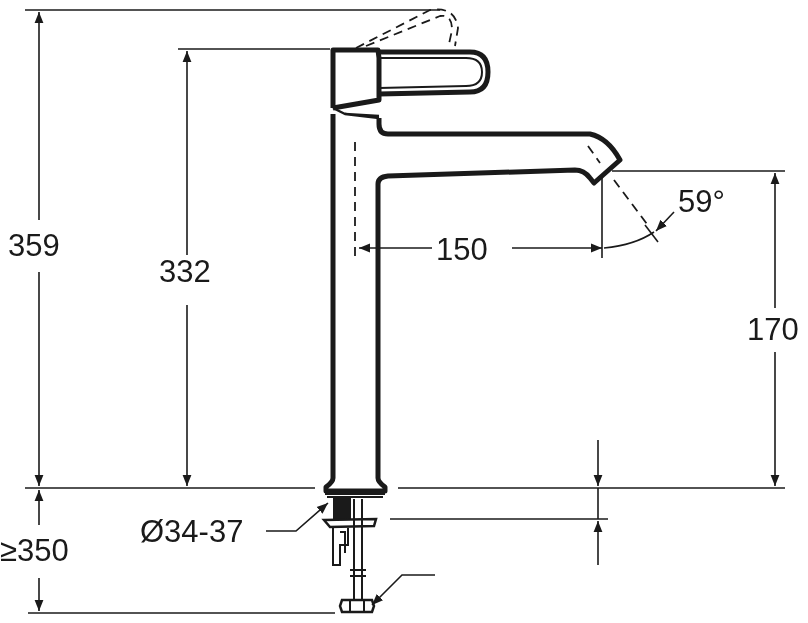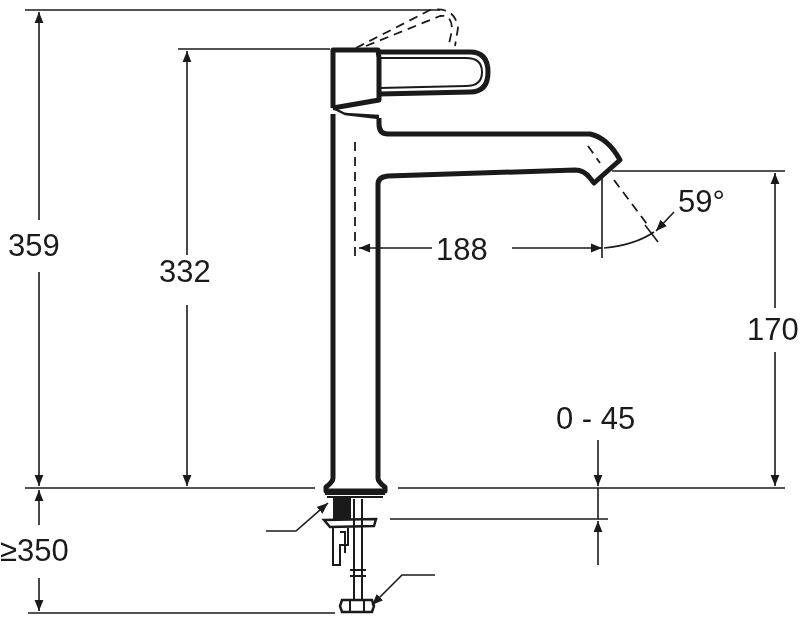--- a/index.html
+++ b/index.html
@@ -79,18 +79,18 @@
       <line x1="350" y1="570" x2="366" y2="570"></line>
       <line x1="350" y1="576" x2="366" y2="576"></line>
       <path d="M342,600 L372,600 L374,606 L372,612 L342,612 L340,606 Z" stroke-width="2.5"></path>
       <line x1="350" y1="600" x2="350" y2="612"></line>
       <line x1="364" y1="600" x2="364" y2="612"></line>
     </g>
   </svg>
 
   <span class="lbl" style="left:6px;top:230px;">359</span>
   <span class="lbl" style="left:157px;top:256px;">332</span>
-  <span class="lbl" style="left:434px;top:234px;">188</span>
+  <span class="lbl" style="left:434px;top:234px;">150</span>
   <span class="lbl" style="left:676px;top:186px;">59°</span>
   <span class="lbl" style="left:745px;top:314px;">170</span>
-  <span class="lbl" style="left:554px;top:403px;">0 - 45</span>
+  <span class="lbl" style="left:138px;top:516px;">Ø34-37</span>
   <span class="lbl" style="left:-2px;top:535px;">≥350</span>
 </div>
 
 </body></html>

